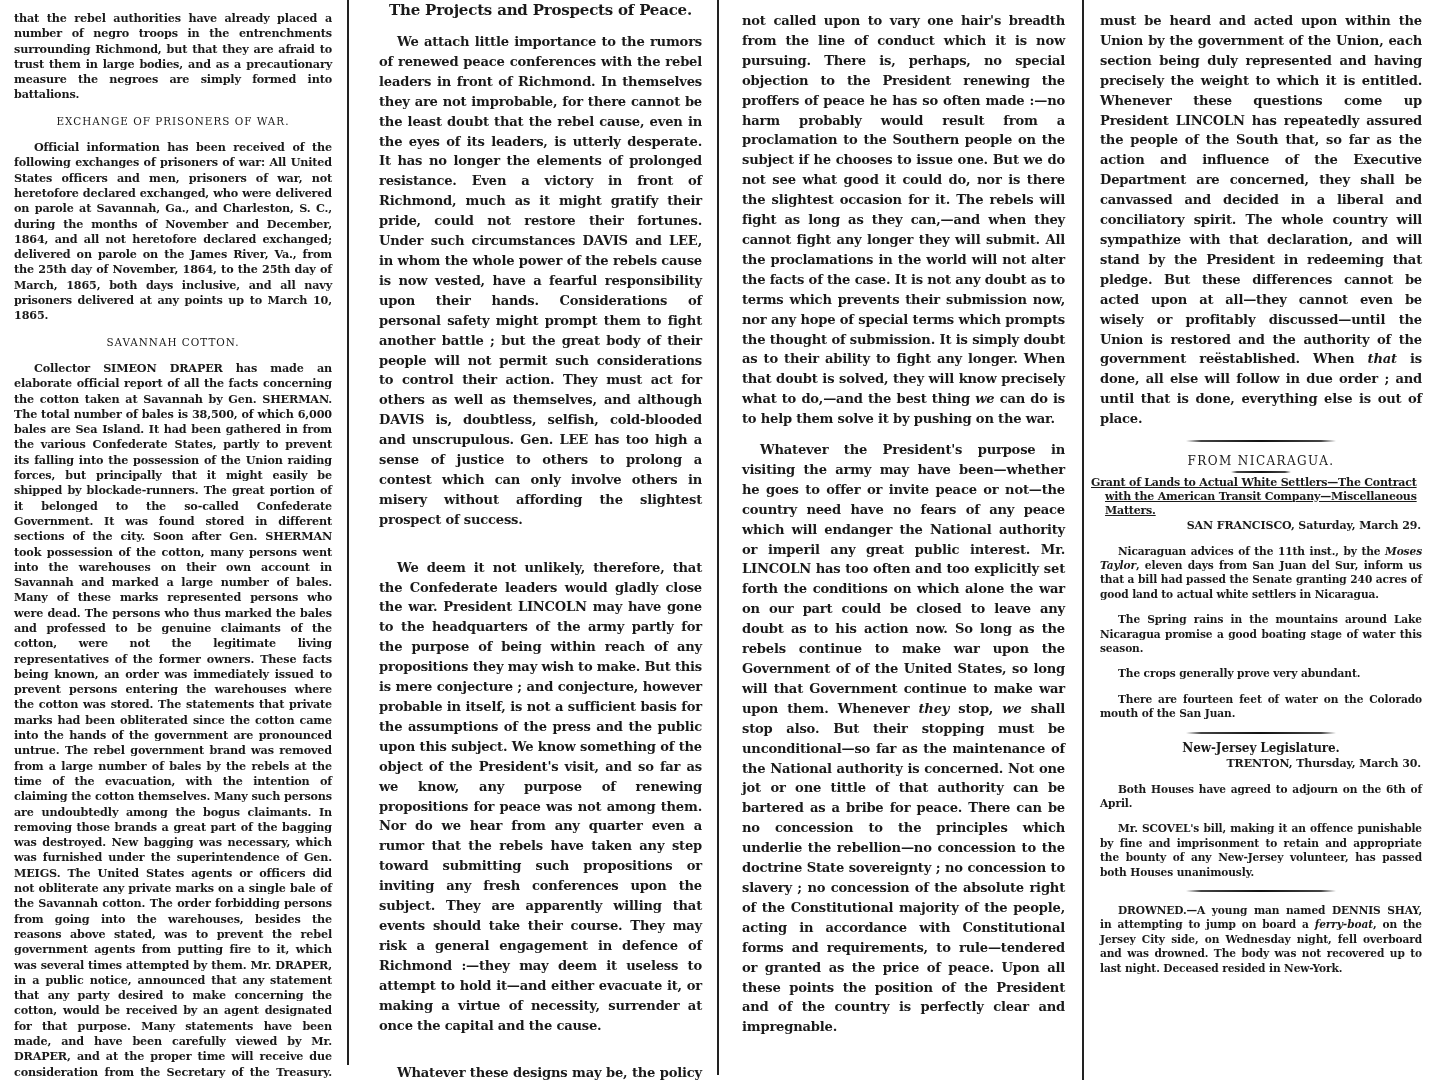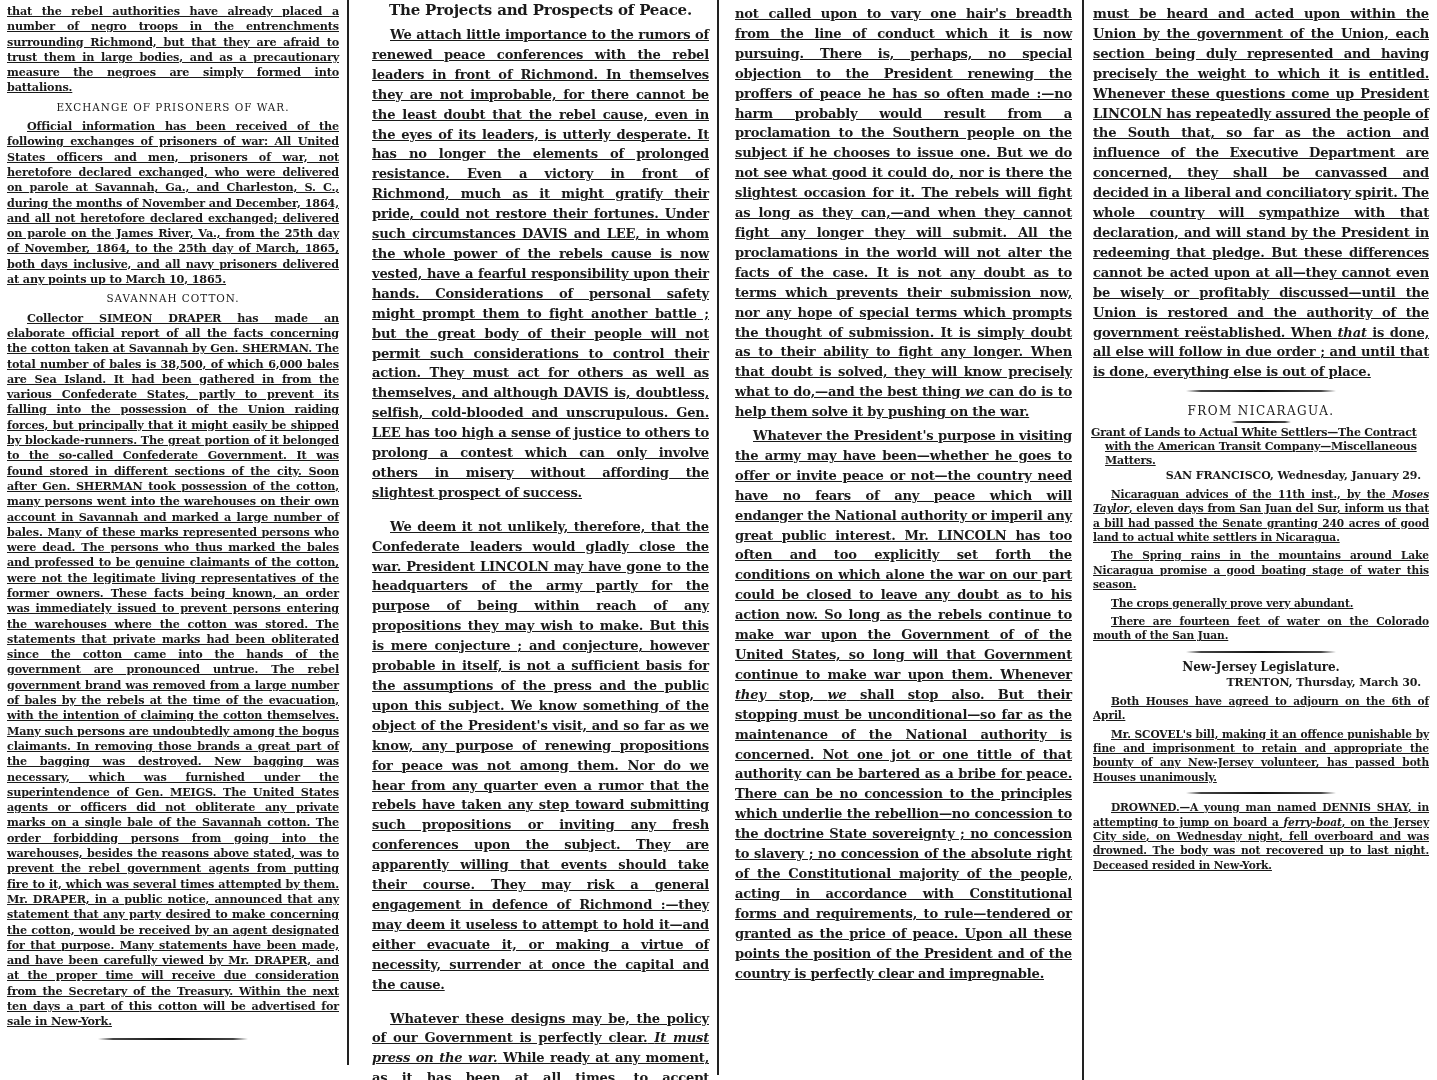--- a/index.html
+++ b/index.html
@@ -5,21 +5,21 @@
   html, body { margin:0; padding:0; background:#ffffff; }
   body { width:1437px; height:1080px; position:relative; overflow:hidden;
          font-family:"DejaVu Serif", serif; color:#1a1a1a; }
   .col { position:absolute; top:0; overflow:hidden; }
   .vline { position:absolute; background:#222; width:2px; }
   .c1 { left:3px; width:340px; font-size:11.2px; line-height:15.3px; letter-spacing:-0.15px; }
   .c2 { left:368px; width:345px; font-size:13.1px; line-height:19.9px; letter-spacing:-0.2px; }
   .c3 { left:731px; width:345px; font-size:13.1px; line-height:19.9px; letter-spacing:-0.2px; }
   .c4 { left:1089px; width:344px; font-size:13.1px; line-height:19.9px; letter-spacing:-0.2px; }
   .c4 .small { font-size:10.6px; line-height:14.4px; letter-spacing:-0.1px; }
-  p { margin:4px; text-align:justify; text-indent:18px; font-weight:bold;text-decoration:underline; }
+  p { margin:11px; text-align:justify; text-indent:18px; font-weight:bold; }
   .c1 p { text-indent:20px; }
   p.cont { text-indent:0; }
   .head { text-align:center; font-weight:normal; letter-spacing:1px; margin:2px 0 1px; }
   .c1 .head { font-size:10.4px; line-height:15.3px; }
   .title { text-align:center; font-weight:bold; font-size:15px; line-height:21px; margin:0 0 1px; }
   .c4 .head { font-size:12px; line-height:18px; letter-spacing:1.4px;margin-top:10px; }
   .subhead { font-weight:bold; font-size:11px; line-height:14px; padding-left:16px; text-indent:-14px; margin:2px 0 1px;text-decoration:underline; }
   .dateline { text-align:right; font-weight:bold; font-size:11px; line-height:14px; padding-right:12px; }
   .sc { font-variant:small-caps; }
   .rule { margin:8px auto 6px; height:2px; width:150px; background:linear-gradient(90deg, transparent 0%, #444 10%, #111 50%, #444 90%, transparent 100%); }
@@ -57,21 +57,21 @@
   <div class="gap"></div>
 </div>
 
 <div class="col c4">
   <p class="cont"><span>must be heard and acted upon within the Union by the government of the Union, each section being duly represented and having precisely the weight to which it is entitled. Whenever these questions come up President LINCOLN has repeatedly assured the people of the South that, so far as the action and influence of the Executive Department are concerned, they shall be canvassed and decided in a liberal and conciliatory spirit. The whole country will sympathize with that declaration, and will stand by the President in redeeming that pledge. But these differences cannot be acted upon at all—they cannot even be wisely or profitably discussed—until the Union is restored and the authority of the government reëstablished. When</span> <i>that</i> <span>is done, all else will follow in due order ; and until that is done, everything else is out of place.</span></p>
   <div class="rule"></div>
   <div class="head">FROM NICARAGUA.</div>
   <div class="rule short"></div>
   <div class="subhead">Grant of Lands to Actual White Settlers—The Contract with the American Transit Company—Miscellaneous Matters.</div>
   <div class="small">
-    <div class="dateline">SAN FRANCISCO, Wednesday, January 29.</div>
+    <div class="dateline">SAN FRANCISCO, Saturday, March 29.</div>
     <p><span>Nicaraguan advices of the 11th inst., by the</span> <i>Moses Taylor</i><span>, eleven days from San Juan del Sur, inform us that a bill had passed the Senate granting 240 acres of good land to actual white settlers in Nicaragua.</span></p>
     <p>The Spring rains in the mountains around Lake Nicaragua promise a good boating stage of water this season.</p>
     <p>The crops generally prove very abundant.</p>
     <p>There are fourteen feet of water on the Colorado mouth of the San Juan.</p>
     <div class="rule"></div>
     <div class="title" style="font-size:12px; line-height:16px;">New-Jersey Legislature.</div>
     <div class="dateline">TRENTON, Thursday, March 30.</div>
     <p>Both Houses have agreed to adjourn on the 6th of April.</p>
     <p>Mr. SCOVEL's bill, making it an offence punishable by fine and imprisonment to retain and appropriate the bounty of any New-Jersey volunteer, has passed both Houses unanimously.</p>
     <div class="rule"></div>

